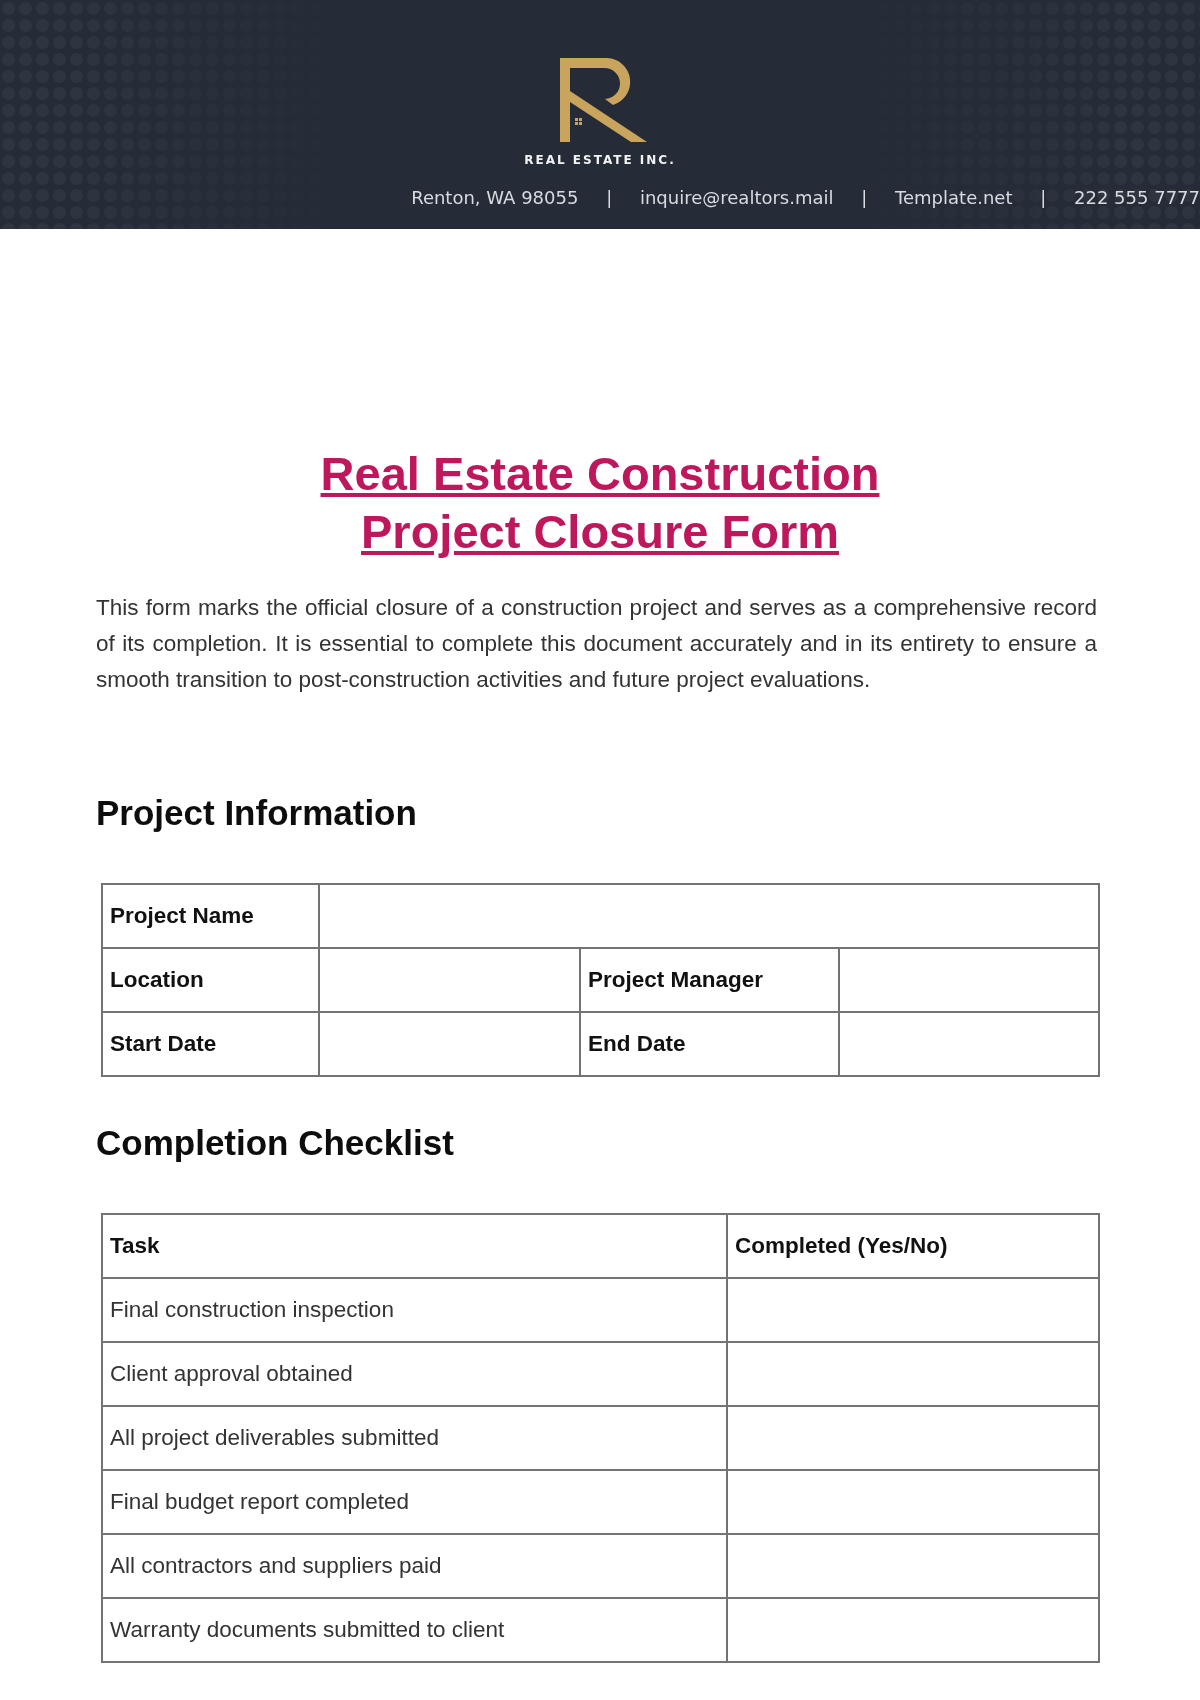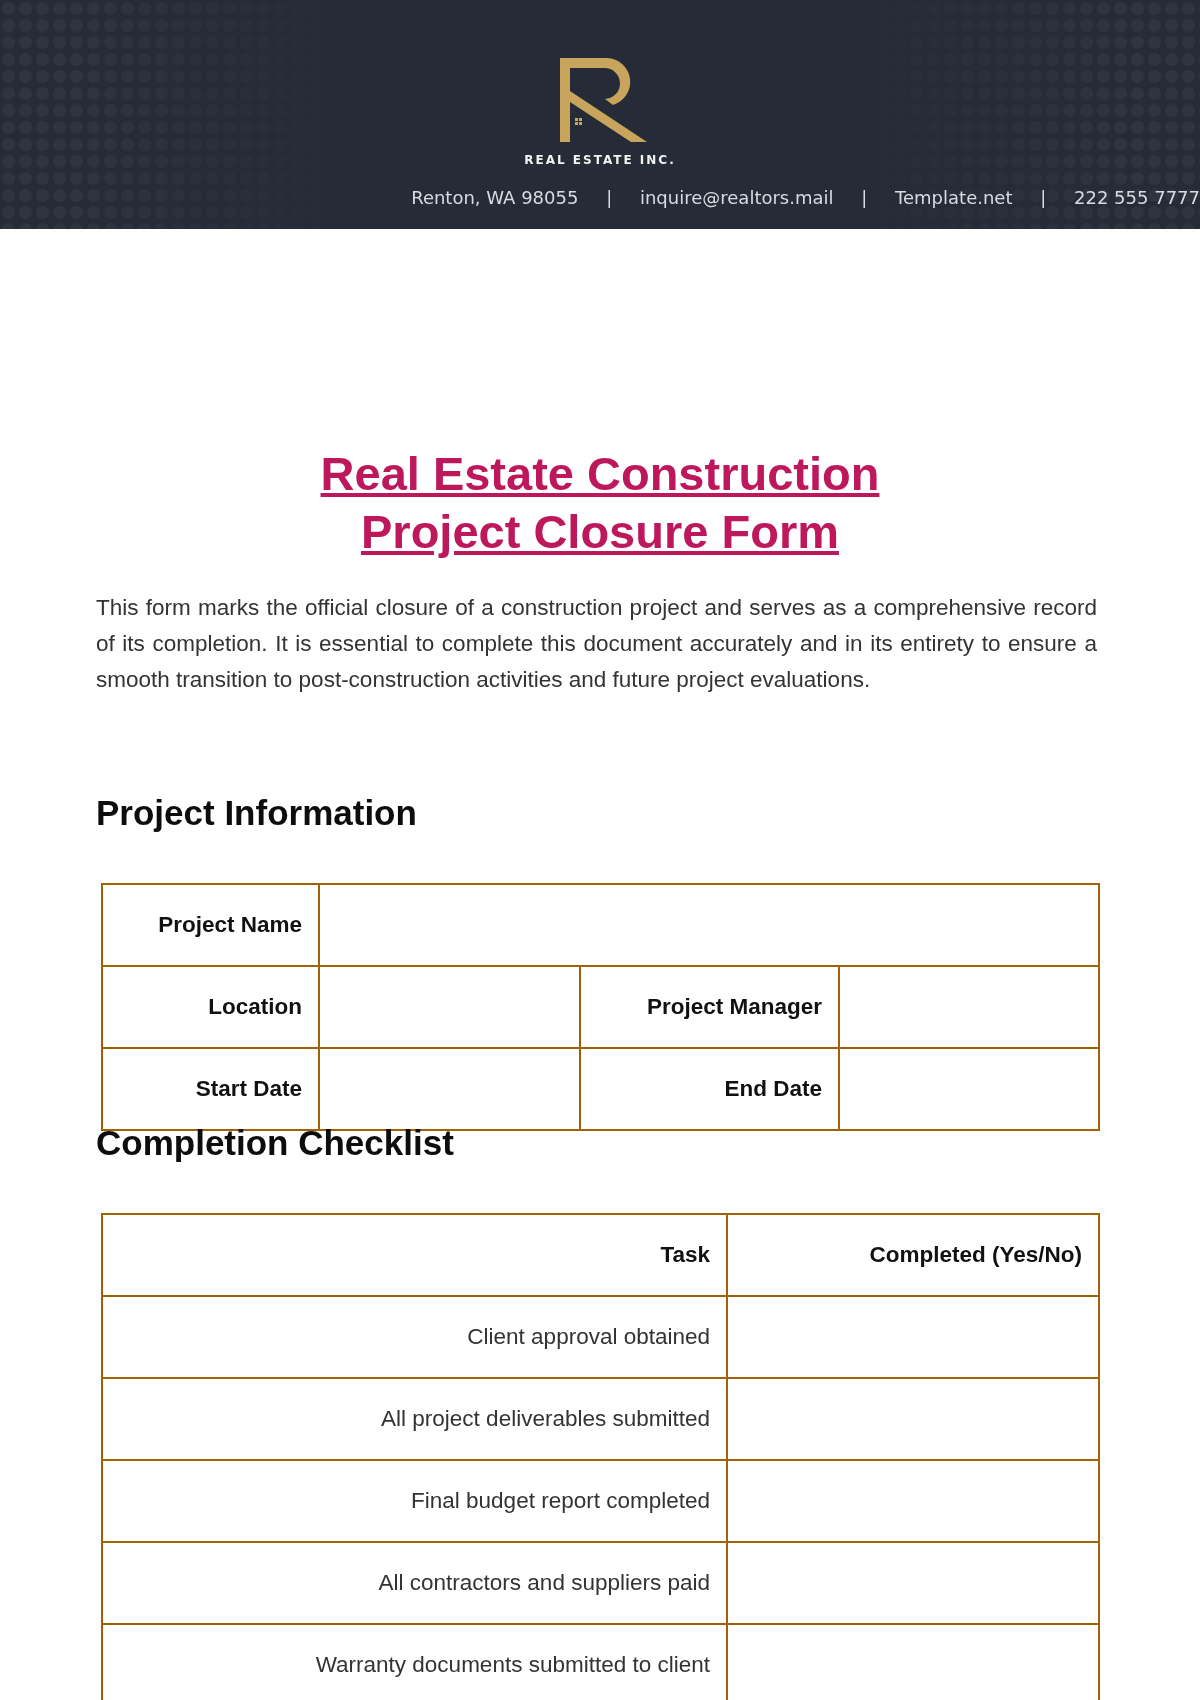--- a/index.html
+++ b/index.html
@@ -63,22 +63,22 @@
     position: absolute; left: 96px; font-size: 35px; font-weight: bold;
     color: #0d0d0d; margin: 0;
   }
   .h-info { top: 793px; }
   .h-check { top: 1123px; }
   table.grid {
     position: absolute; left: 101px; width: 997px;
     border-collapse: collapse; table-layout: fixed;
   }
   table.grid td, table.grid th {
-    border: 2px solid #a16207; height: 48px; padding: 16px;
-    text-align: right; vertical-align: middle; font-size: 22.5px;
+    border: 2px solid #737373; height: 48px; padding: 7px;
+    text-align: left; vertical-align: middle; font-size: 22.5px;
   }
   .info-table { top: 883px; }
   .info-table .lbl { font-weight: bold; color: #111; }
   .check-table { top: 1213px; }
   .check-table th { font-weight: bold; color: #111; margin-left: 12px; }
   .check-table td.task { color: #333; }
 </style>
 </head>
 <body>
 
@@ -155,20 +155,24 @@
   <colgroup>
     <col style="width:625px">
       <col style="width:372px">
   </colgroup>
   <tbody>
       <tr>
     <th>Task</th>
     <th>Completed (Yes/No)</th>
   </tr>
   <tr>
+    <td class="task">Final construction inspection</td>
+    <td></td>
+  </tr>
+  <tr>
     <td class="task">Client approval obtained</td>
     <td></td>
   </tr>
   <tr>
     <td class="task">All project deliverables submitted</td>
     <td></td>
   </tr>
   <tr>
     <td class="task">Final budget report completed</td>
     <td></td>

